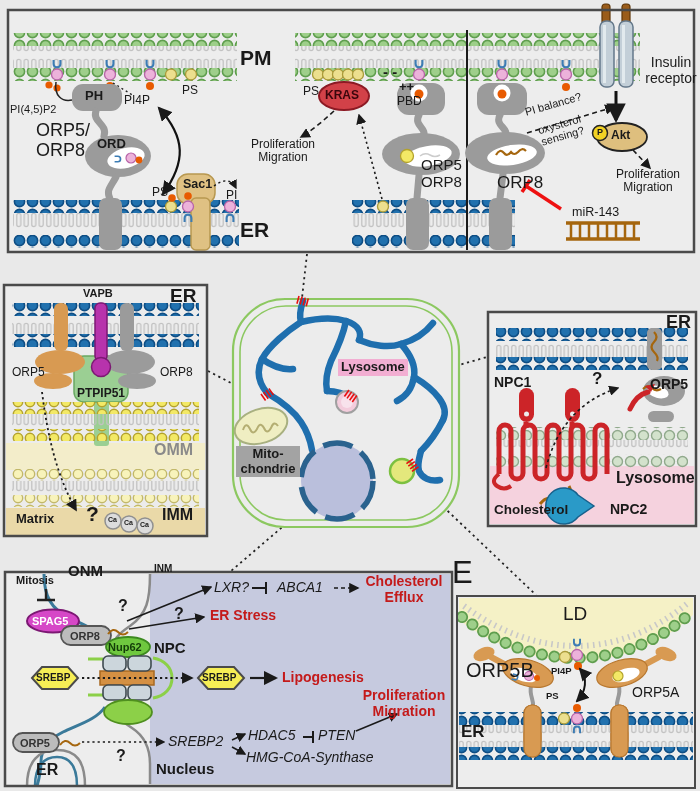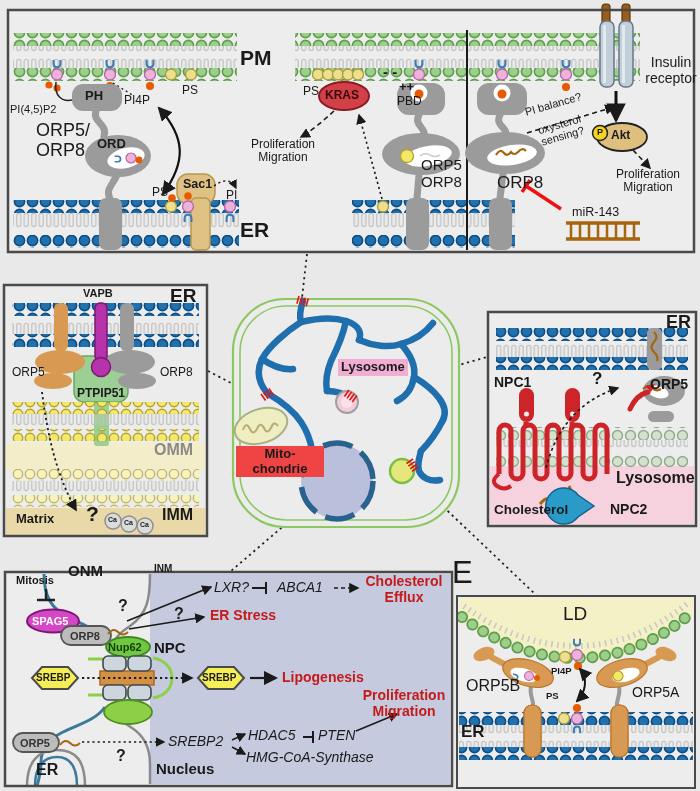--- a/index.html
+++ b/index.html
@@ -5,21 +5,21 @@
   html,body{margin:0;padding:0;background:#e9e9e9;}
   #stage{position:relative;width:700px;height:791px;background:#e9e9e9;overflow:hidden;
          font-family:"Liberation Sans",sans-serif;}
   #art{position:absolute;left:0;top:0;}
   .lbl{position:absolute;color:#1a1a1a;white-space:pre-line;line-height:1.12;z-index:5;}
   .b{font-weight:bold}.i{font-style:italic}.ctr{text-align:center}
   .red{color:#c41a1a}
   .gray{color:#8a8a8a}
   .hl-blue{background:#3fa3e8;padding:1px 3px;}
   .hl-pink{background:#f2aed2;padding:1px 3px;}
-  .hl-khaki{background:#ef4444;padding:1px 15px;}
+  .hl-khaki{background:#a3a3a3;padding:1px 3px;}
   .hl-yellow{background:#f7f400;padding:1px 3px;}
   .caption{font-weight:bold;text-align:right;color:#111;
     text-shadow:-1px -1px 2px #fff,1px -1px 2px #fff,-1px 1px 2px #fff,1px 1px 2px #fff,0 0 3px #fff;}
 </style>
 </head>
 <body>
 
 <div id="stage">
 <svg id="art" width="700" height="791" viewBox="0 0 700 791">
 <defs>
@@ -494,16 +494,16 @@
 <div class="lbl i" style="left:246px;top:750px;font-size:14px">HMG-CoA-Synthase</div>
 <div class="lbl b" style="left:20px;top:737px;font-size:11px;color:#333">ORP5</div>
 <div class="lbl b" style="left:116px;top:747px;font-size:16px">?</div>
 <div class="lbl b" style="left:36px;top:761px;font-size:16px">ER</div>
 <div class="lbl b" style="left:156px;top:761px;font-size:15px">Nucleus</div>
 
 <div class="lbl" style="left:452px;top:556px;font-size:31px">E</div>
 <div class="lbl" style="left:563px;top:603px;font-size:19px">LD</div>
 <div class="lbl b" style="left:551px;top:666px;font-size:9.5px">PI4P</div>
 <div class="lbl b" style="left:546px;top:691px;font-size:9.5px">PS</div>
-<div class="lbl" style="left:466px;top:677px;font-size:16px">ORP5B</div>
+<div class="lbl" style="left:466px;top:659px;font-size:20px">ORP5B</div>
 <div class="lbl" style="left:632px;top:685px;font-size:14px">ORP5A</div>
 <div class="lbl b" style="left:461px;top:722px;font-size:17px">ER</div>
 </div>
 
 </body></html>

